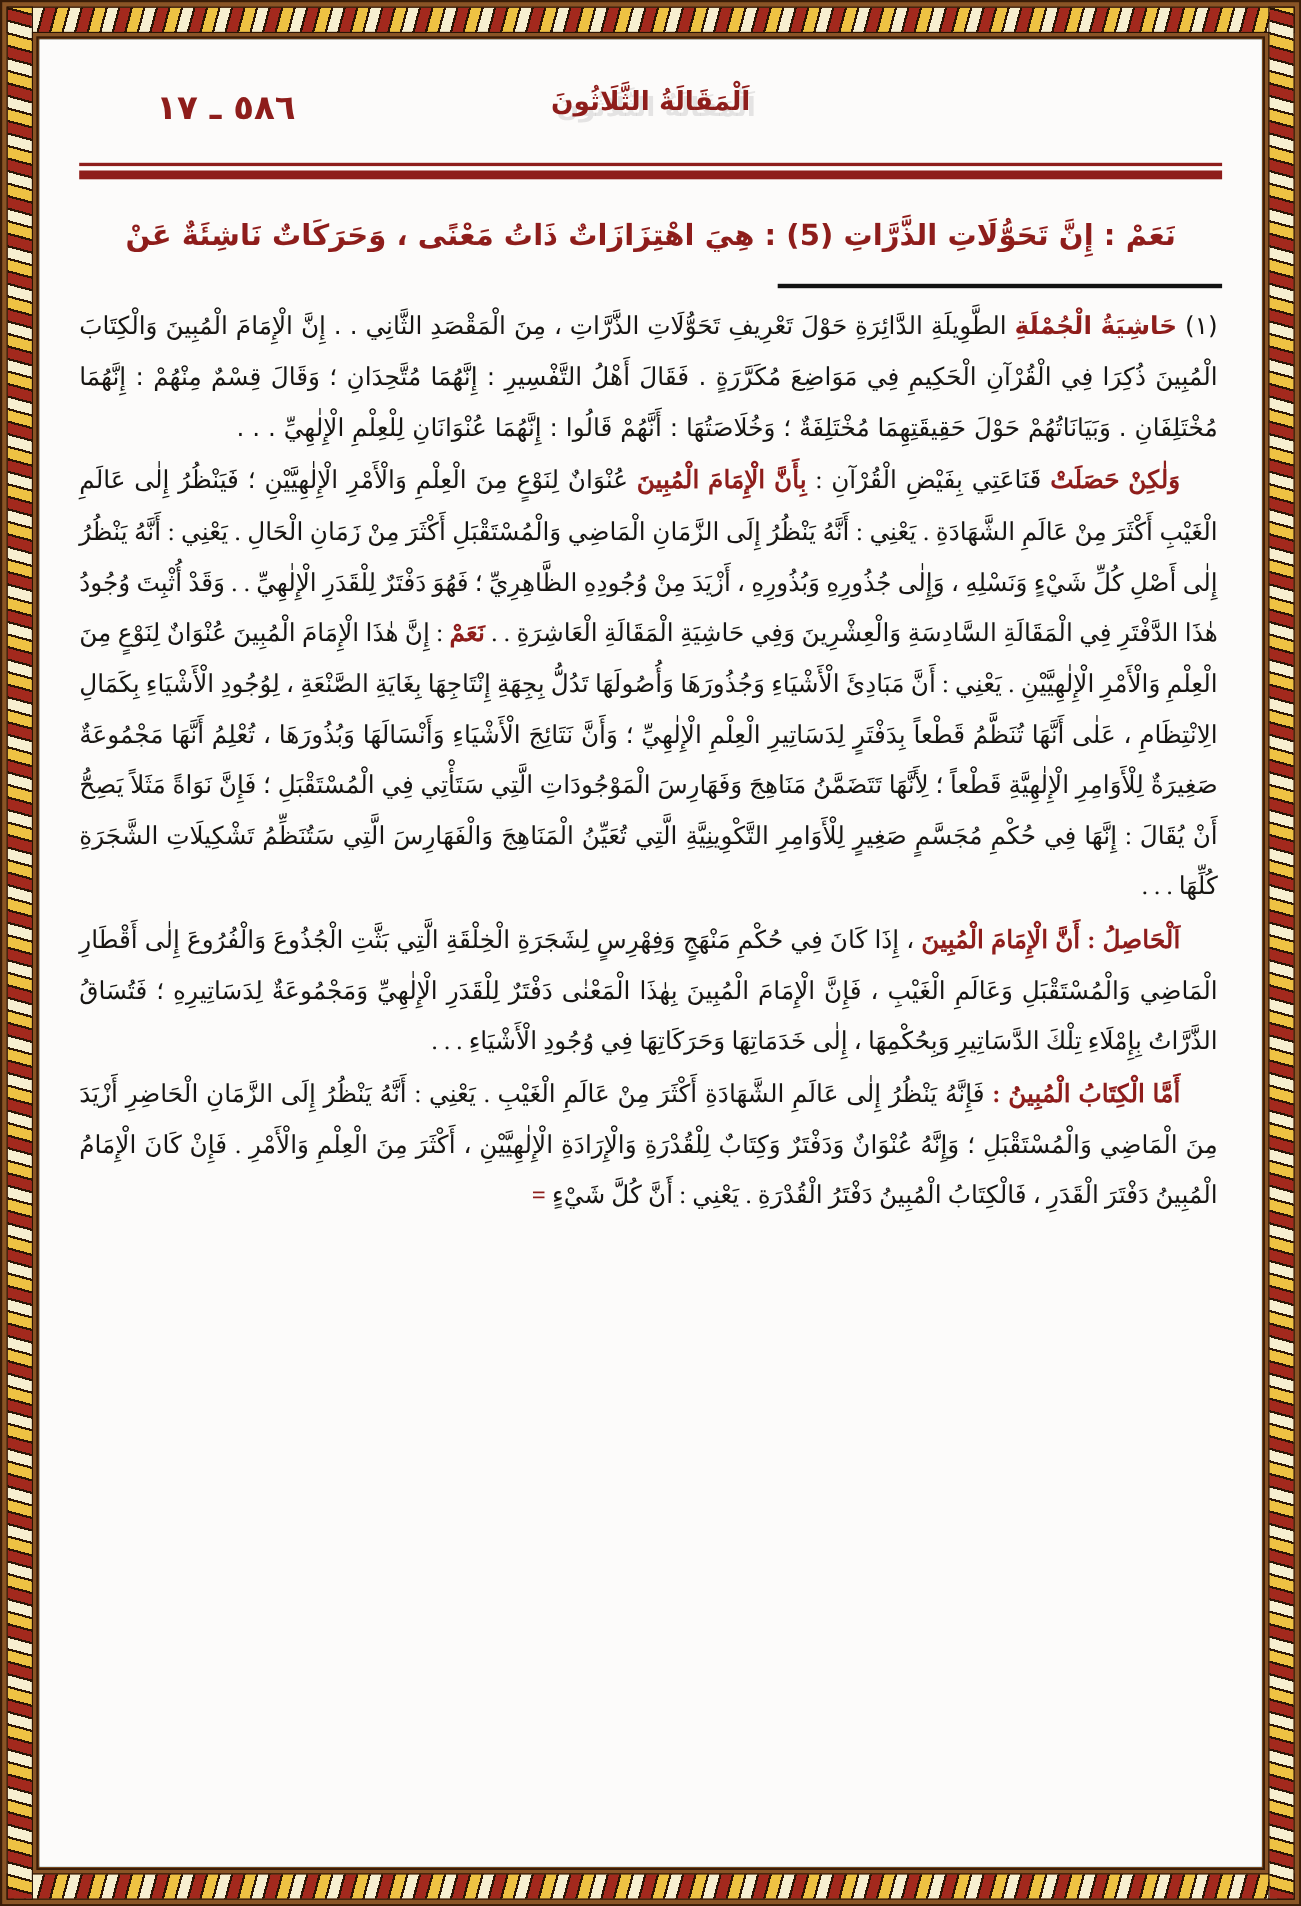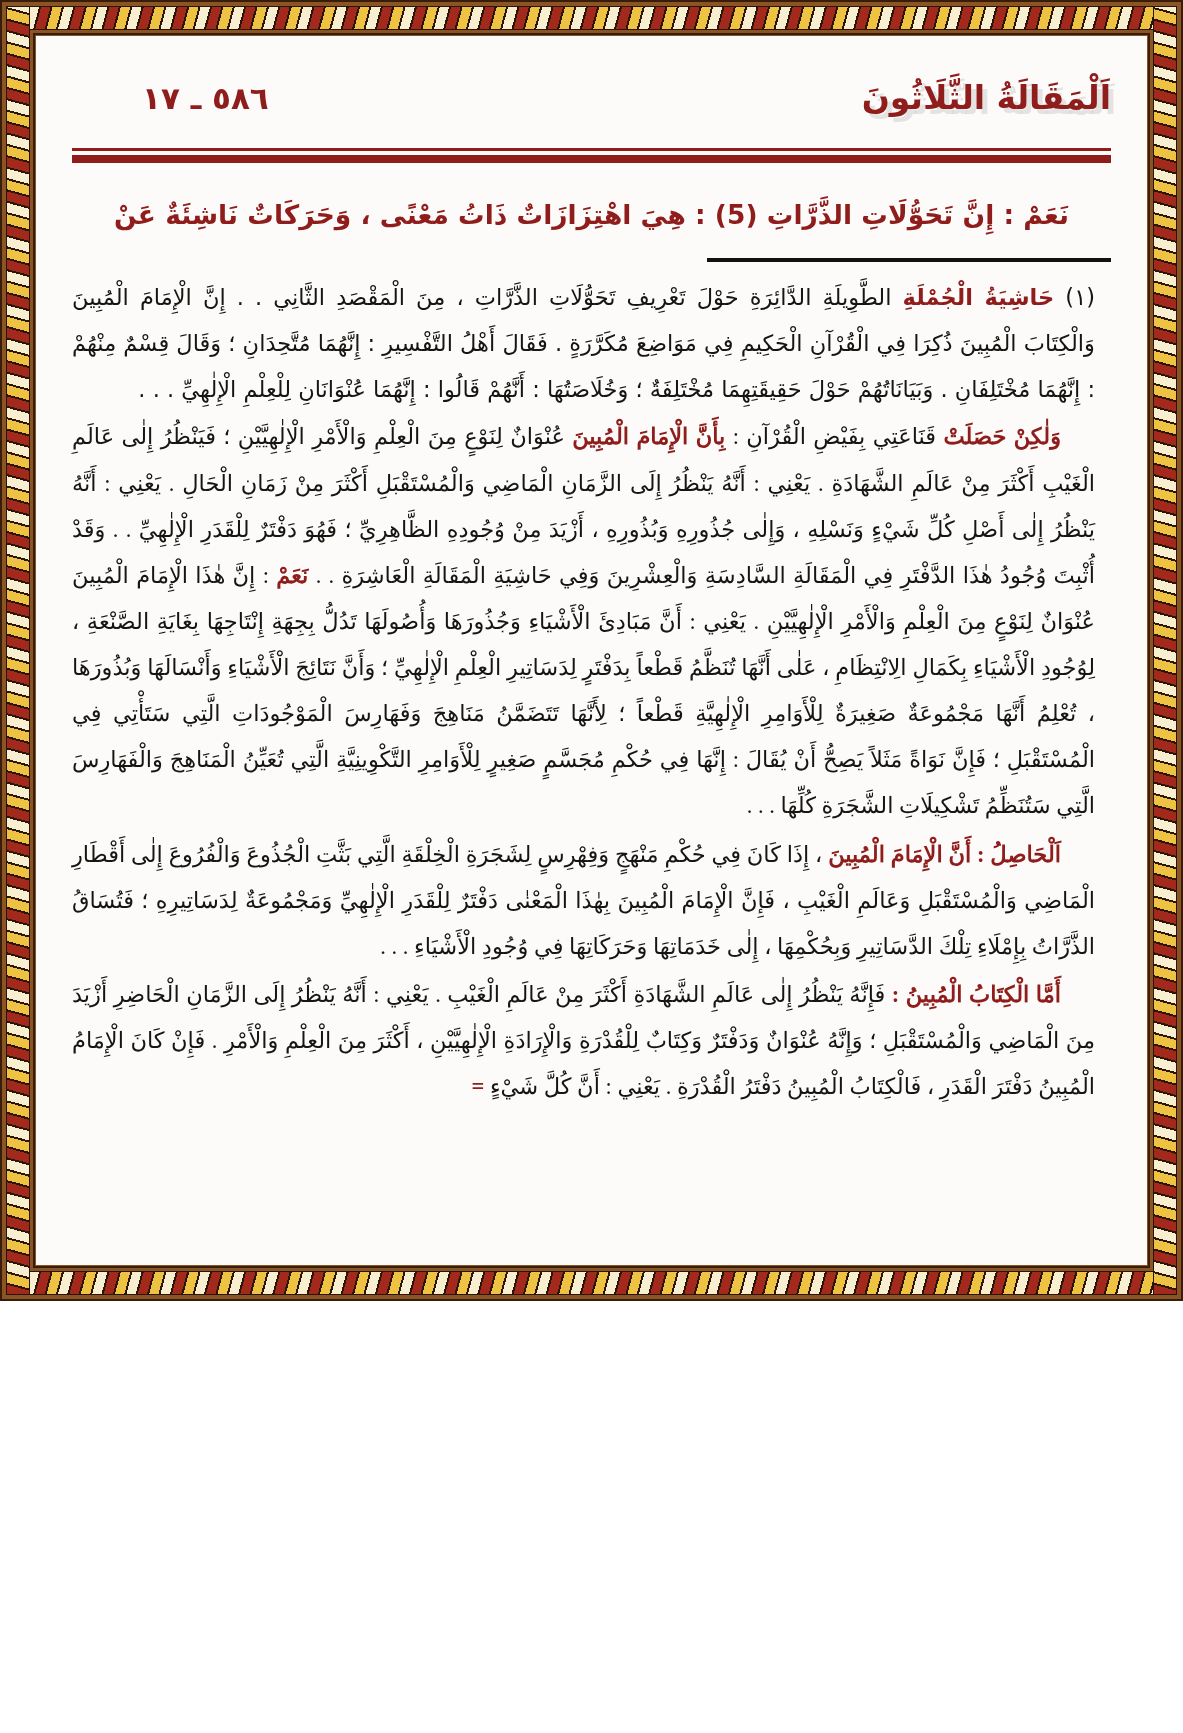--- a/index.html
+++ b/index.html
@@ -1,17 +1,17 @@
 <!DOCTYPE html>
 <html lang="ar" dir="rtl" style="--accent: #8e1d1b;"><head>
 <meta charset="utf-8">
 <style>
   html,body{margin:0;padding:0;background:#ffffff;}
   body{font-family:"DejaVu Sans","Liberation Serif",sans-serif;}
-  #stage{position:relative;width:1183px;height:1301px;margin:0 auto;background:#7dd3fc;overflow:hidden;}
+  #stage{position:relative;width:1183px;height:1733px;margin:0 auto;background:#7dd3fc;overflow:hidden;}
 
   
   .frame{position:absolute;inset:0;border:36px solid #8a5526;box-sizing:border-box;}
   .frame::after{content:"";position:absolute;inset:-36px;border:2px solid #3a1d08;}
   .frame::before{content:"";position:absolute;inset:-3px;border:2px solid #3a1d08;}
   .chain{position:absolute;border:1px solid #2b1506;}
   .chain.h{left:-30px;right:-30px;height:22px;
     background:repeating-linear-gradient(105deg,
       #a3291d 0 9px,#2b1506 9px 11px,#eec243 11px 20px,#2b1506 20px 22px,
       #f7efd0 22px 31px,#2b1506 31px 33px);}
@@ -20,36 +20,36 @@
       #a3291d 0 9px,#2b1506 9px 11px,#eec243 11px 20px,#2b1506 20px 22px,
       #f7efd0 22px 31px,#2b1506 31px 33px);}
   .chain.top{top:-30px;} .chain.bottom{bottom:-30px;}
   .chain.left{left:-30px;} .chain.right{right:-30px;}
 
   
   .content{position:absolute;inset:36px;background:#fcfbfa;padding:42px 36px 20px 36px;box-sizing:border-box;direction:rtl;}
   .hdr{position:relative;height:64px;}
   .page-num{position:absolute;left:auto;right:auto;inset-inline-start:auto;inset-inline-end:70px;top:2px;
     font-size:31px;font-weight:bold;color:var(--accent);letter-spacing:1px;white-space:nowrap;}
-  .page-title{position:absolute;right:0;left:0;top:0;
-    font-size:33px;font-weight:bold;color:var(--accent);
+  .page-title{position:absolute;right:0;left:0;text-align:center;top:0;
+    font-size:24px;font-weight:bold;color:var(--accent);
     text-shadow:5px 5px 0 rgba(120,120,120,0.18);}
   .rule{margin-top:6px;}
   .rule .thin{height:3px;background:var(--accent);}
   .rule .gap{height:4px;}
   .rule .thick{height:8px;background:var(--accent);}
 
   .body-text{margin-top:24px;font-size:26.5px;line-height:2.08;color:#171512;text-align:justify;}
   .body-text p{margin:0 0 4px 0;}
   .body-text p.lead-red{margin-top:14px;font-weight:bold;text-indent:42px;}
 
   .fn-divider{margin-top:16px;width:404px;height:4px;background:#121212;}
 
   .footnotes{margin-top:12px;font-size:22.5px;line-height:2.05;color:#171512;text-align:justify;}
-  .footnotes p{margin:0 16px 2px 0;}
+  .footnotes p{margin:0 4px 2px 0;}
   .footnotes p.ind{text-indent:34px;font-family:Liberation Serif, serif;}
 
   .seg-red{color:var(--accent);font-weight:bold;}
   .seg-ink{color:#171512;}
 </style>
 </head>
 <body>
 
 <div id="stage">
 

